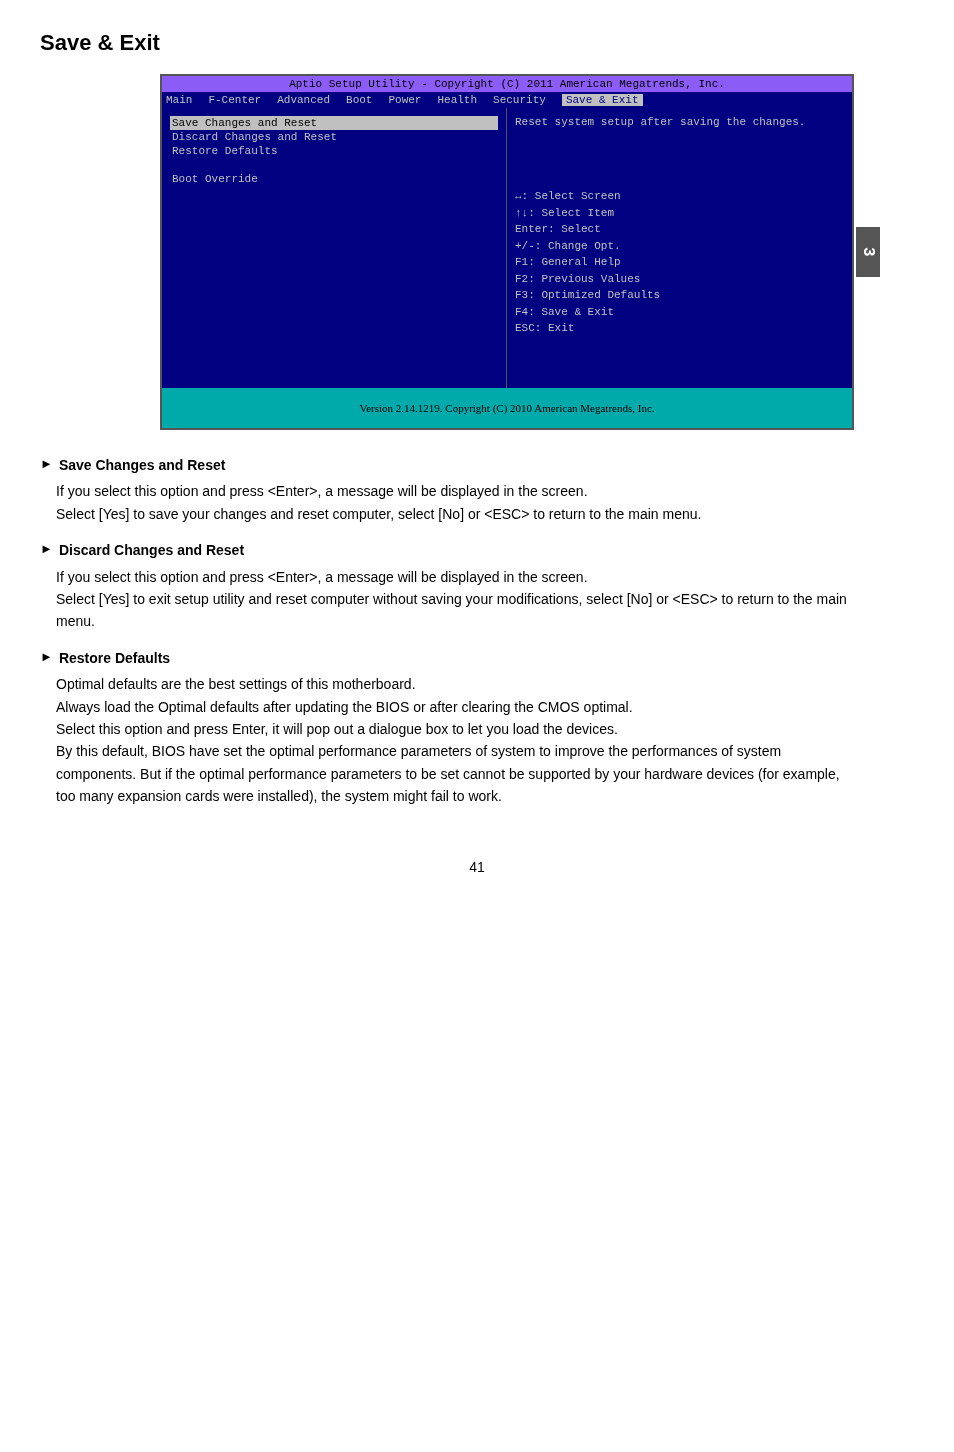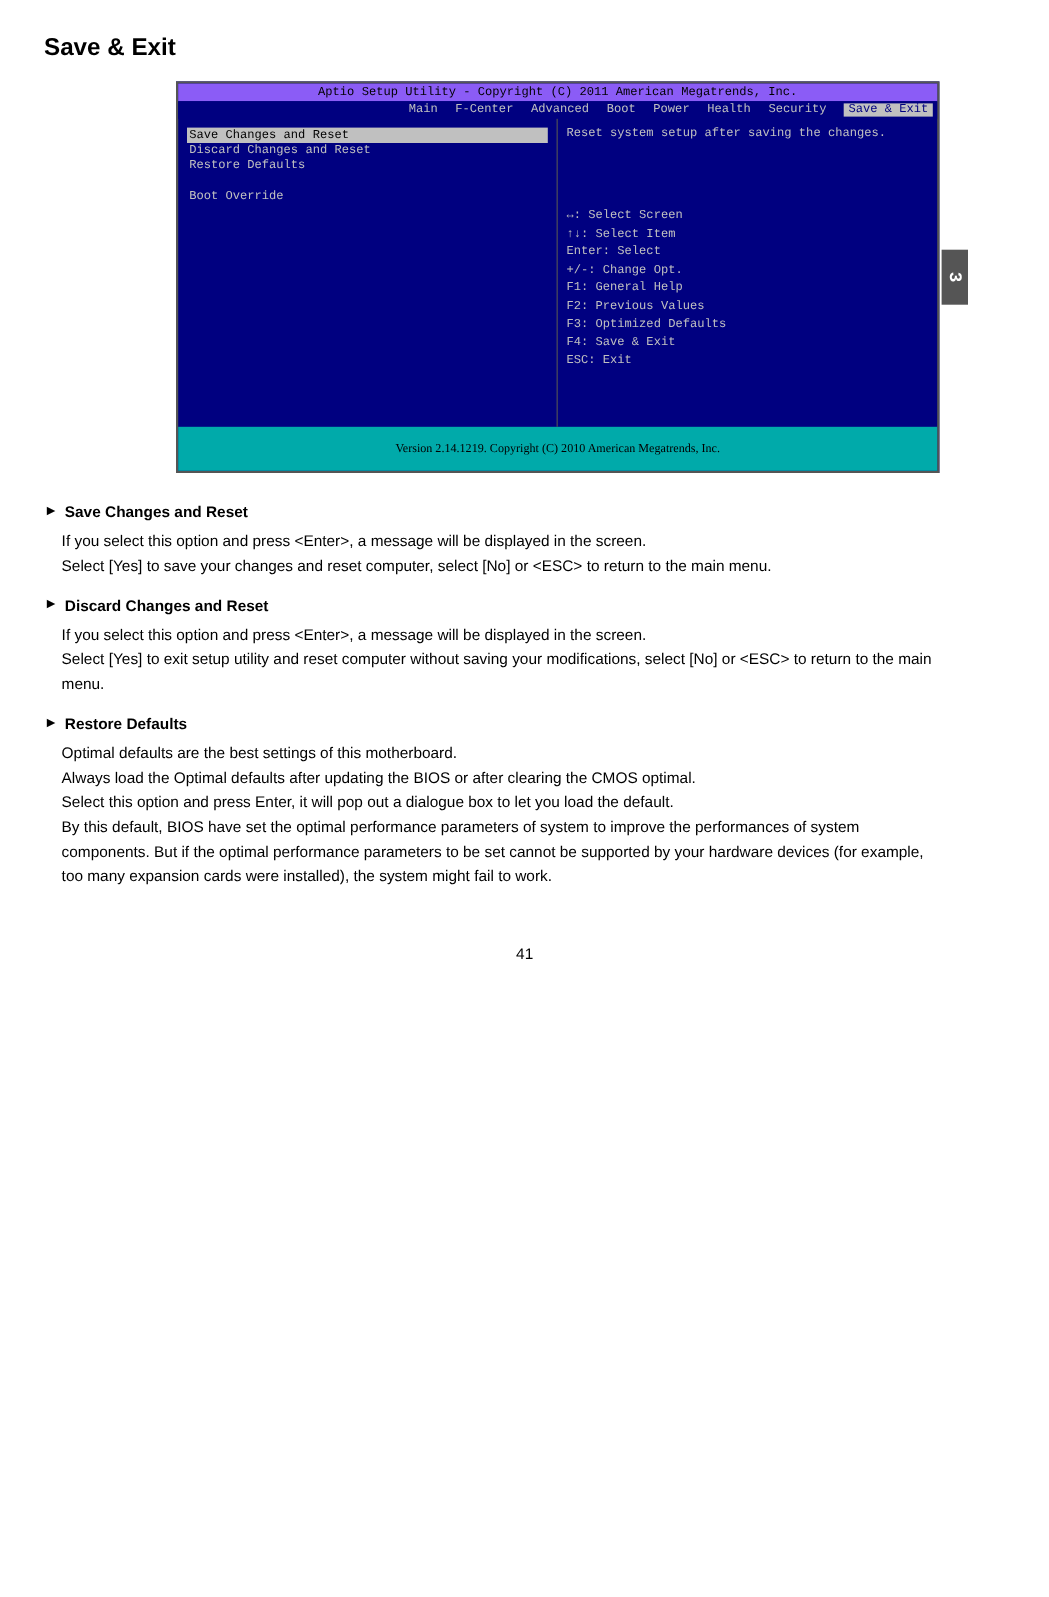--- a/index.html
+++ b/index.html
@@ -45,21 +45,20 @@
 
     
     .bios-menubar {
       background: #000080;
       color: #c0c0c0;
       padding: 2px 4px;
       display: flex;
       gap: 16px;
       font-family: 'Courier New', monospace;
       font-size: 11px;
-      justify-content: flex-end;
     }
 
     .bios-menubar .menu-item {
       color: #c0c0c0;
     }
 
     .bios-menubar .menu-item.active {
       background: #c0c0c0;
       color: #000080;
       padding: 0 4px;
@@ -250,19 +249,19 @@
     <p>Select [Yes] to exit setup utility and reset computer without saving your modifications, select [No] or &lt;ESC&gt; to return to the main menu.</p>
   </div>
 
   <div class="section-header">
     <span class="arrow">►</span>
     <span class="section-title">Restore Defaults</span>
   </div>
   <div class="section-body">
     <p>Optimal defaults are the best settings of this motherboard.</p>
     <p>Always load the Optimal defaults after updating the BIOS or after clearing the CMOS optimal.</p>
-    <p>Select this option and press Enter, it will pop out a dialogue box to let you load the default.</p>
+    <p>Select this option and press Enter, it will pop out a dialogue box to let you load the devices.</p>
     <p>By this default, BIOS have set the optimal performance parameters of system to improve the performances of system components. But if the optimal performance parameters to be set cannot be supported by your hardware devices (for example, too many expansion cards were installed), the system might fail to work.</p>
   </div>
 
 </div>
 
 <div class="page-number">41</div>
 
 </body></html>

